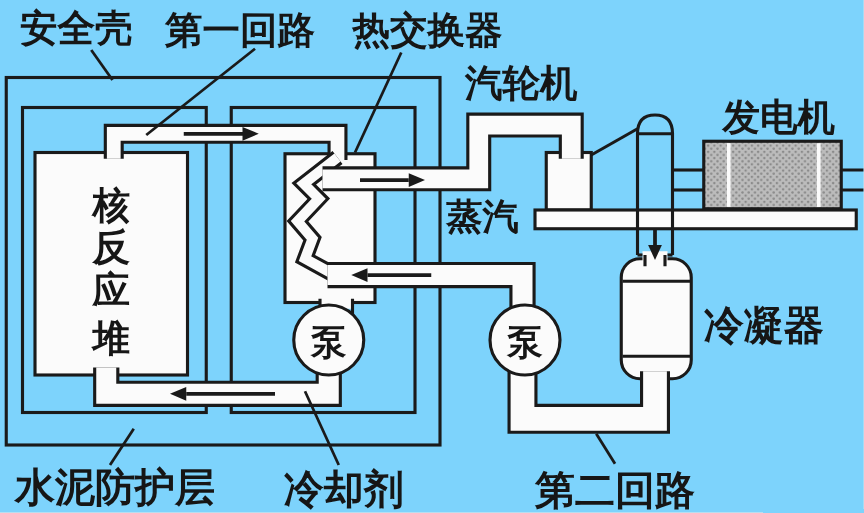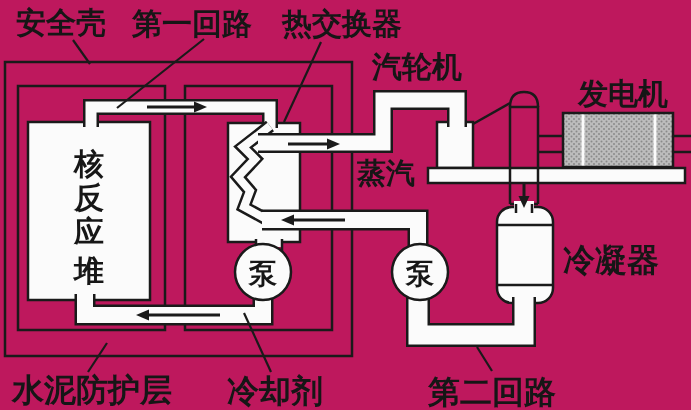--- a/index.html
+++ b/index.html
@@ -1,18 +1,18 @@
 <!DOCTYPE html>
 <html><head>
 <meta charset="utf-8">
 <style>
   html,body { margin:0; padding:0; background:#e8e8e8; }
   .stage {
     position:relative; width:691px; height:410px;
-    background:#be185d; overflow:hidden;
+    background:#7dd3fc; overflow:hidden;
     font-family:"Liberation Serif", serif;
   }
   svg { position:absolute; left:0; top:0; }
   .ln   { fill:none; stroke:#1a1a1a; stroke-width:2.5; }
   .lnthin { fill:none; stroke:#1a1a1a; stroke-width:2.2; }
   .boxfill { fill:#fbfbfb; stroke:#1a1a1a; stroke-width:2.5; }
   .nofill  { fill:none; stroke:#1a1a1a; stroke-width:2.5; }
   .pipe-b { fill:none; stroke:#1a1a1a; stroke-linejoin:miter; }
   .pipe-w { fill:none; stroke:#fbfbfb; stroke-linejoin:miter; }
   .mask   { fill:#fbfbfb; stroke:none; }

